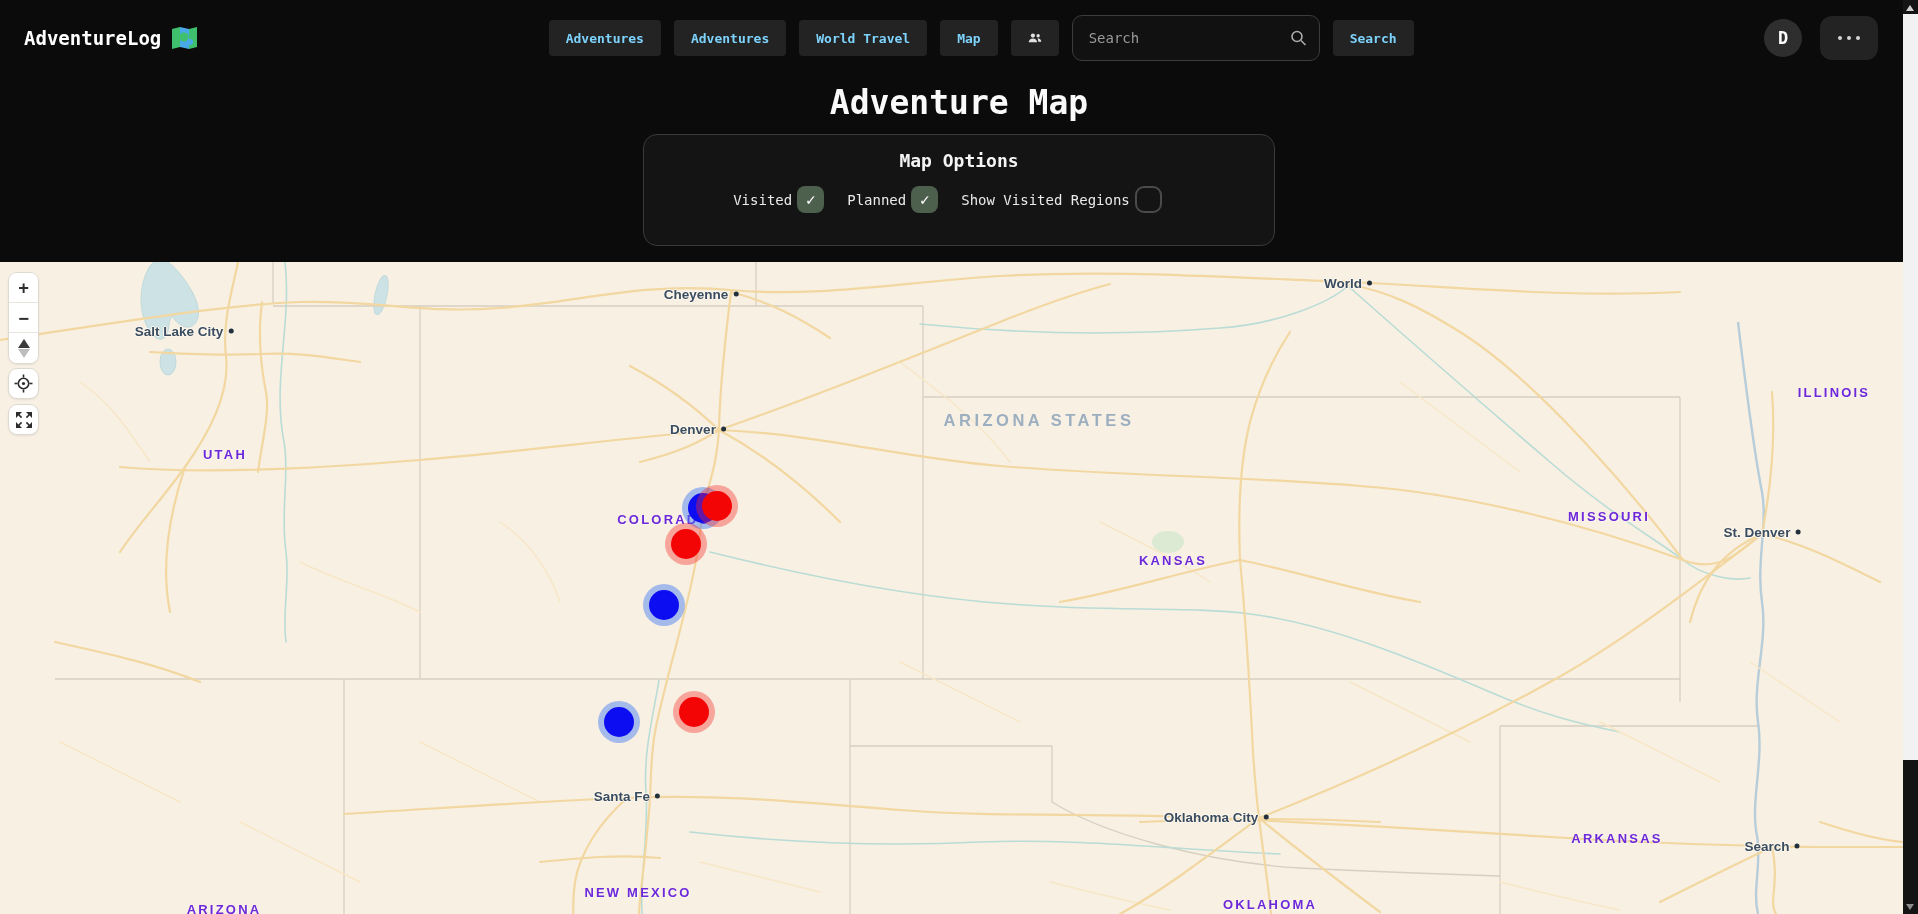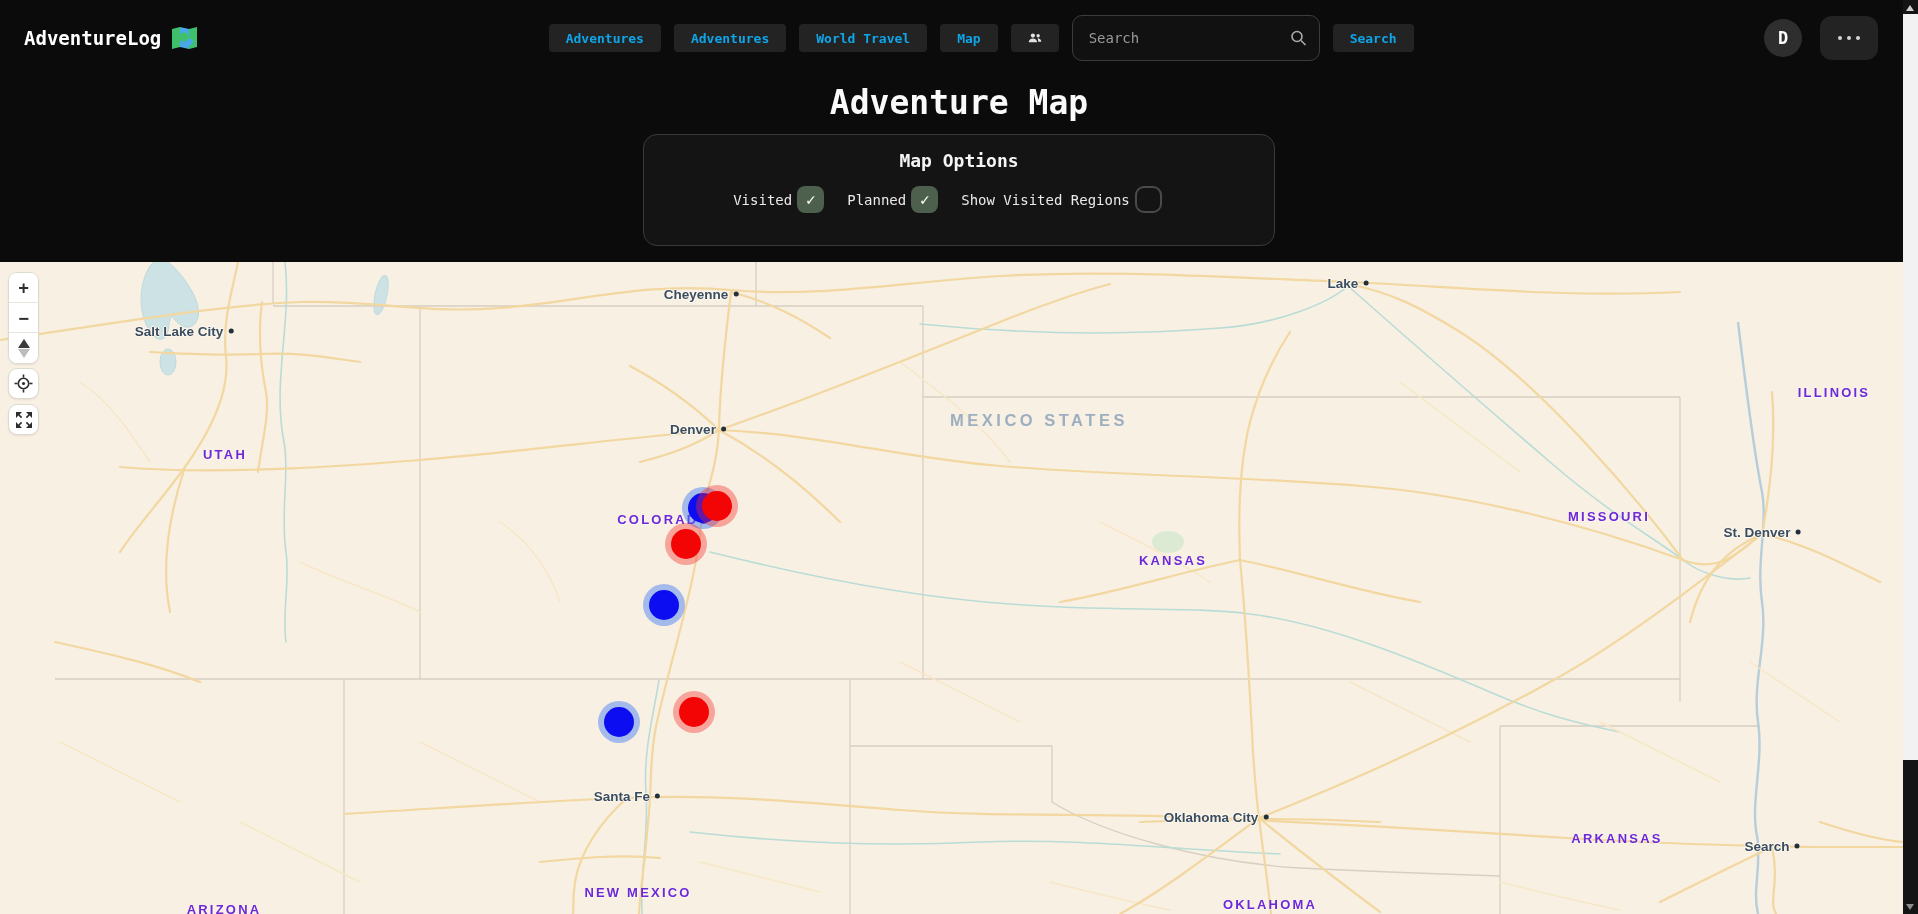--- a/index.html
+++ b/index.html
@@ -8,22 +8,22 @@
     background:#0b0b0b;
     font-family:"DejaVu Sans Mono", monospace;
     position:relative;
     overflow:hidden;
   }
   
   .navbar { height:76px; display:flex; align-items:center; justify-content:space-between; padding:0 40px 0 24px; }
   .brand { display:flex; align-items:center; gap:10px; color:#ffffff; font-size:19px; font-weight:bold; cursor:pointer; white-space:nowrap; }
   .nav-center { display:flex; align-items:center; gap:13px; }
   .nav-btn {
-    background:#232323; color:#0ea5e9; border:none; border-radius:4px;
-    height:28px; padding:0 17px; font-family:"DejaVu Sans Mono",monospace;
+    background:#232323; color:#7dd3fc; border:none; border-radius:4px;
+    height:36px; padding:0 17px; font-family:"DejaVu Sans Mono",monospace;
     font-size:13px; font-weight:bold; cursor:pointer; white-space:nowrap;
   }
   .icon-btn { width:48px; display:flex; align-items:center; justify-content:center; }
   .search-wrap { position:relative; }
   .search-input {
     width:248px; height:46px; background:#111111; border:1px solid #3c3c3c; border-radius:10px;
     color:#dddddd; padding:0 40px 0 16px; font-family:"DejaVu Sans Mono",monospace; font-size:14px;
   }
   .search-input::placeholder { color:#9a9a9a; }
   .search-icon { position:absolute; right:13px; top:50%; transform:translateY(-50%); display:flex; }
@@ -256,21 +256,21 @@
       </div>
       <div class="lbl city" style="left: 701px; top: 32px;">
         <span>Cheyenne</span>
         <span class="city-dot"></span>
       </div>
       <div class="lbl city" style="left: 698px; top: 167px;">
         <span>Denver</span>
         <span class="city-dot"></span>
       </div>
       <div class="lbl city" style="left: 1348px; top: 21px;">
-        <span>Lake</span>
+        <span>World</span>
         <span class="city-dot"></span>
       </div>
       <div class="lbl city" style="left: 1762px; top: 270px;">
         <span>St. Denver</span>
         <span class="city-dot"></span>
       </div>
       <div class="lbl city" style="left: 627px; top: 534px;">
         <span>Santa Fe</span>
         <span class="city-dot"></span>
       </div>
@@ -284,21 +284,21 @@
       </div>
       <div class="lbl state" style="left: 225px; top: 192px;">UTAH</div>
       <div class="lbl state" style="left: 664px; top: 257px;">COLORADO</div>
       <div class="lbl state" style="left: 1173px; top: 298px;">KANSAS</div>
       <div class="lbl state" style="left: 1609px; top: 254px;">MISSOURI</div>
       <div class="lbl state" style="left: 1834px; top: 130px;">ILLINOIS</div>
       <div class="lbl state" style="left: 638px; top: 630px;">NEW MEXICO</div>
       <div class="lbl state" style="left: 224px; top: 647px;">ARIZONA</div>
       <div class="lbl state" style="left: 1270px; top: 598px; margin-top: 44px;">OKLAHOMA</div>
       <div class="lbl state" style="left: 1617px; top: 576px;">ARKANSAS</div>
-      <div class="lbl country" style="left: 1039px; top: 158px;">MEXICO STATES</div>
+      <div class="lbl country" style="left: 1039px; top: 158px;">ARIZONA STATES</div>
     </div>
   <div>
       <div class="marker blue" style="left: 703px; top: 246px;"></div>
       <div class="marker red" style="left: 717px; top: 244px;"></div>
       <div class="marker red" style="left: 686px; top: 282px;"></div>
       <div class="marker blue" style="left: 664px; top: 343px;"></div>
       <div class="marker red" style="left: 694px; top: 450px;"></div>
       <div class="marker blue" style="left: 619px; top: 460px;"></div>
     </div>
 

